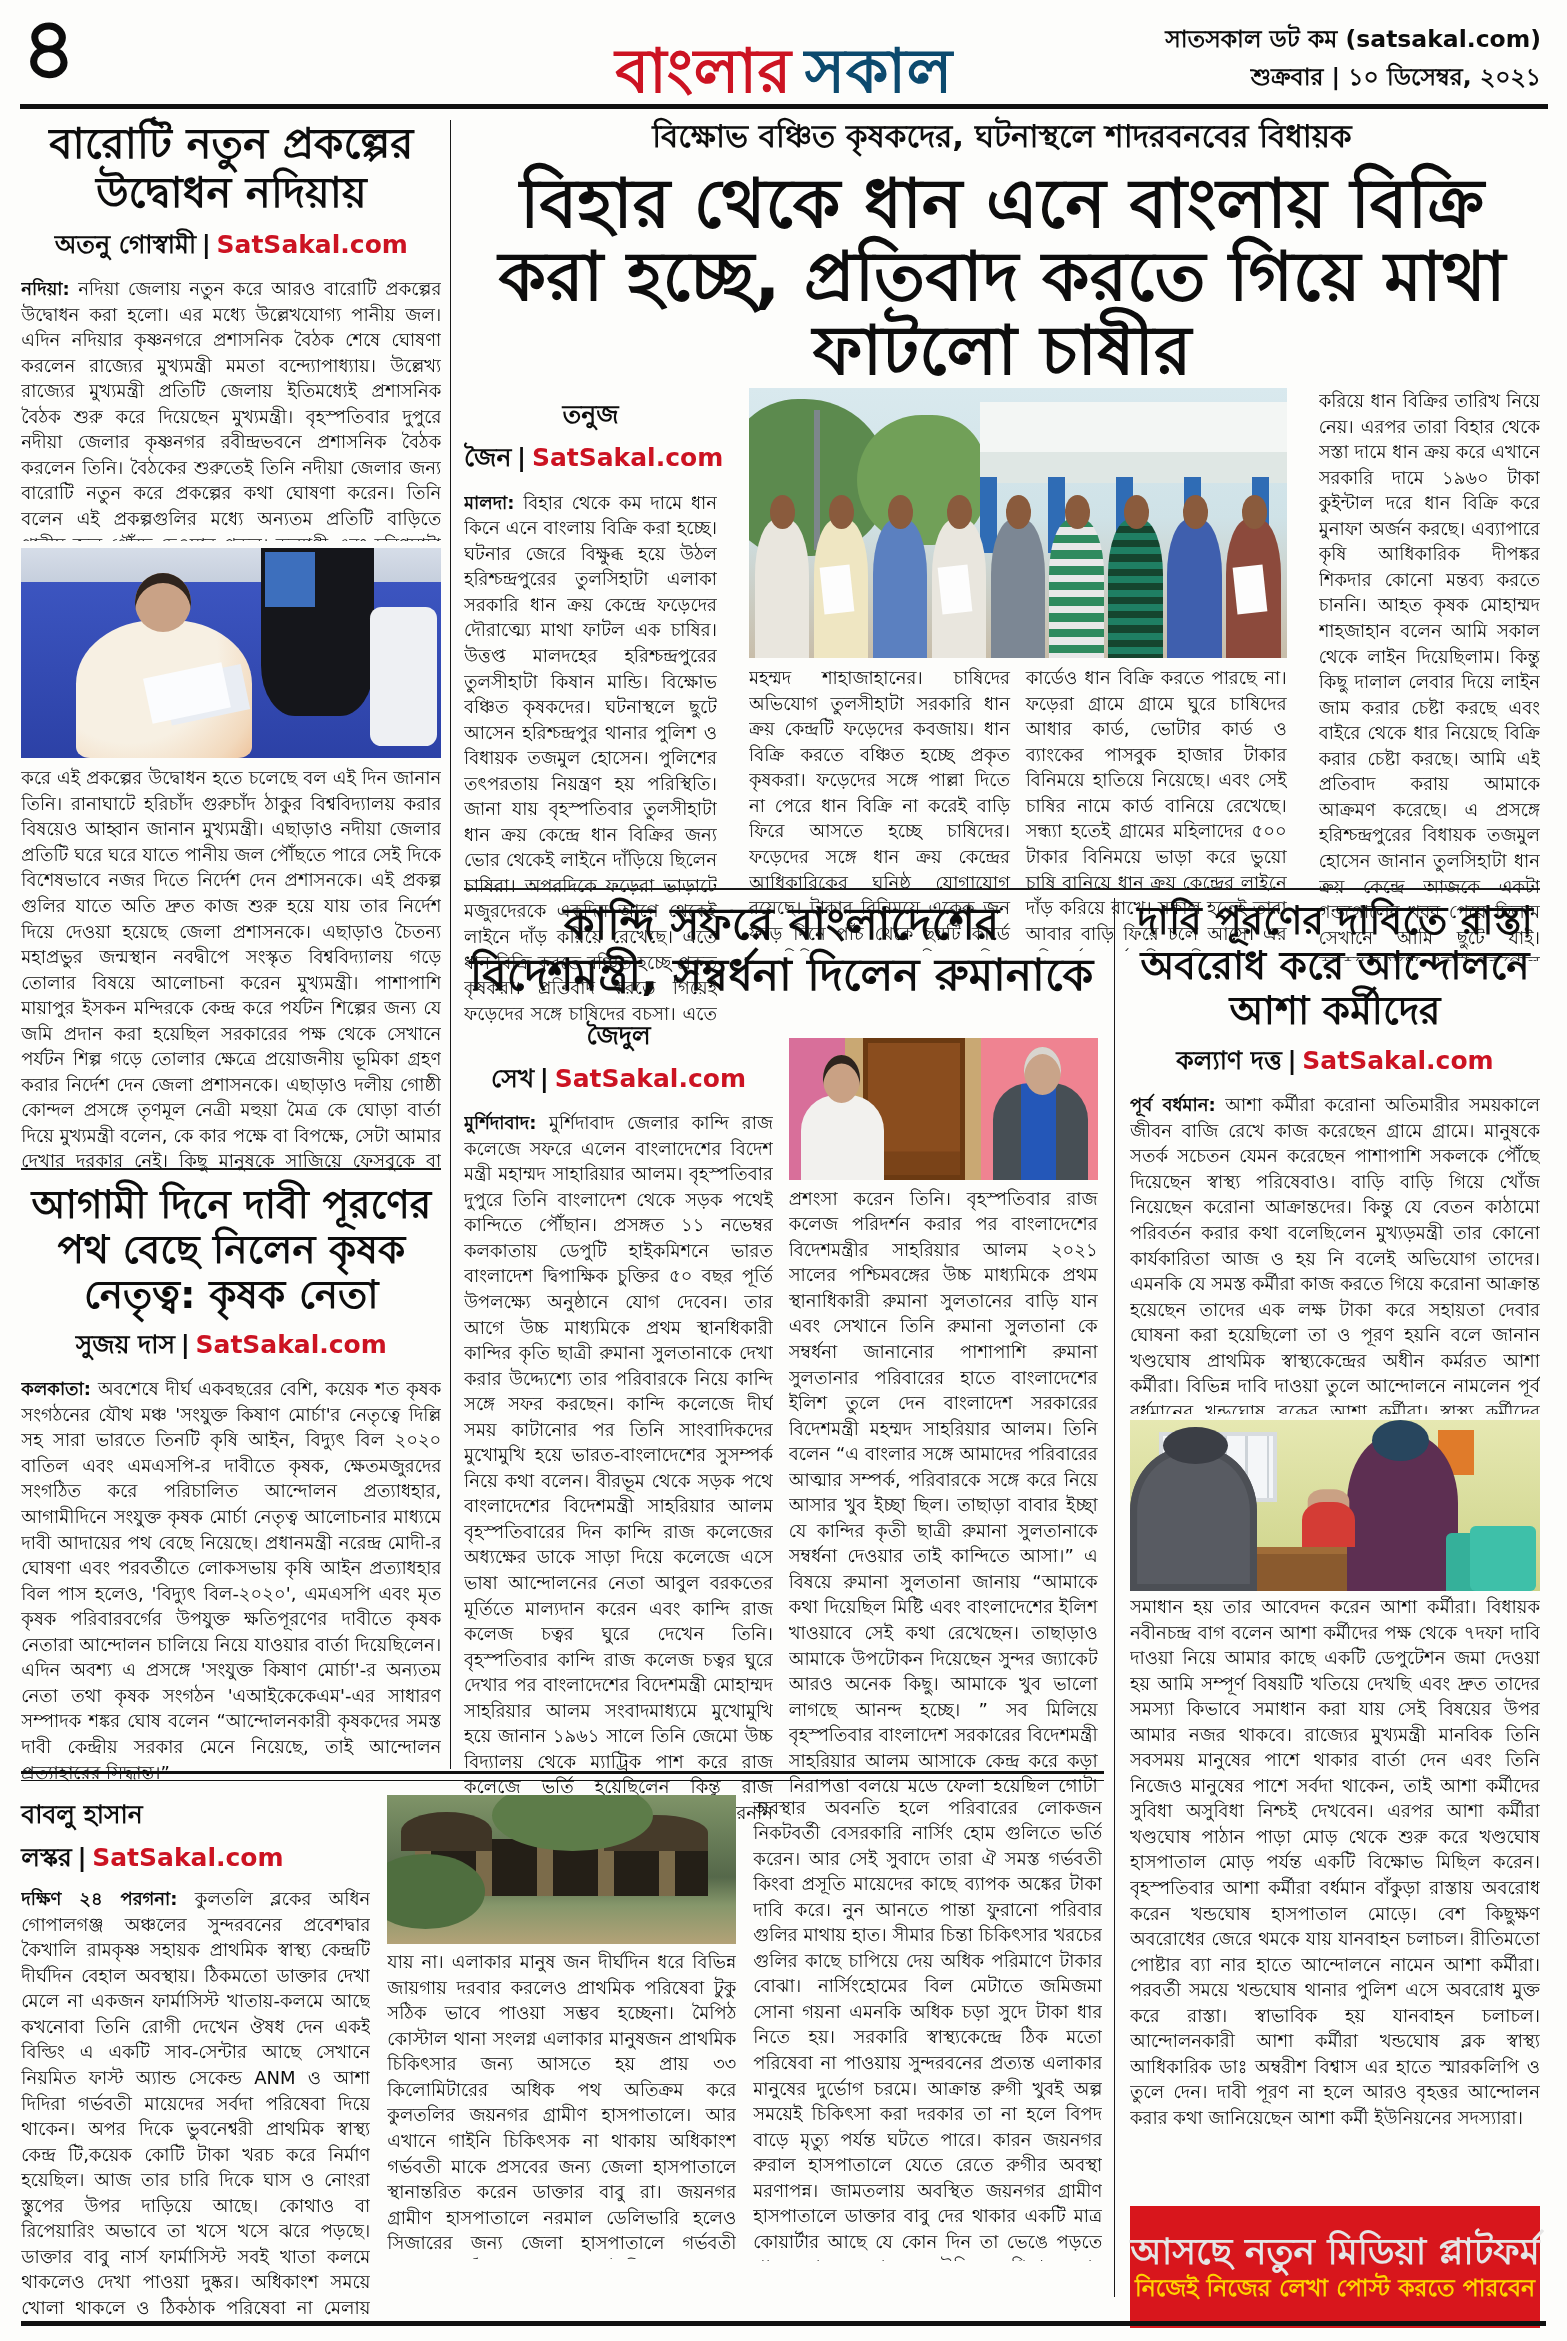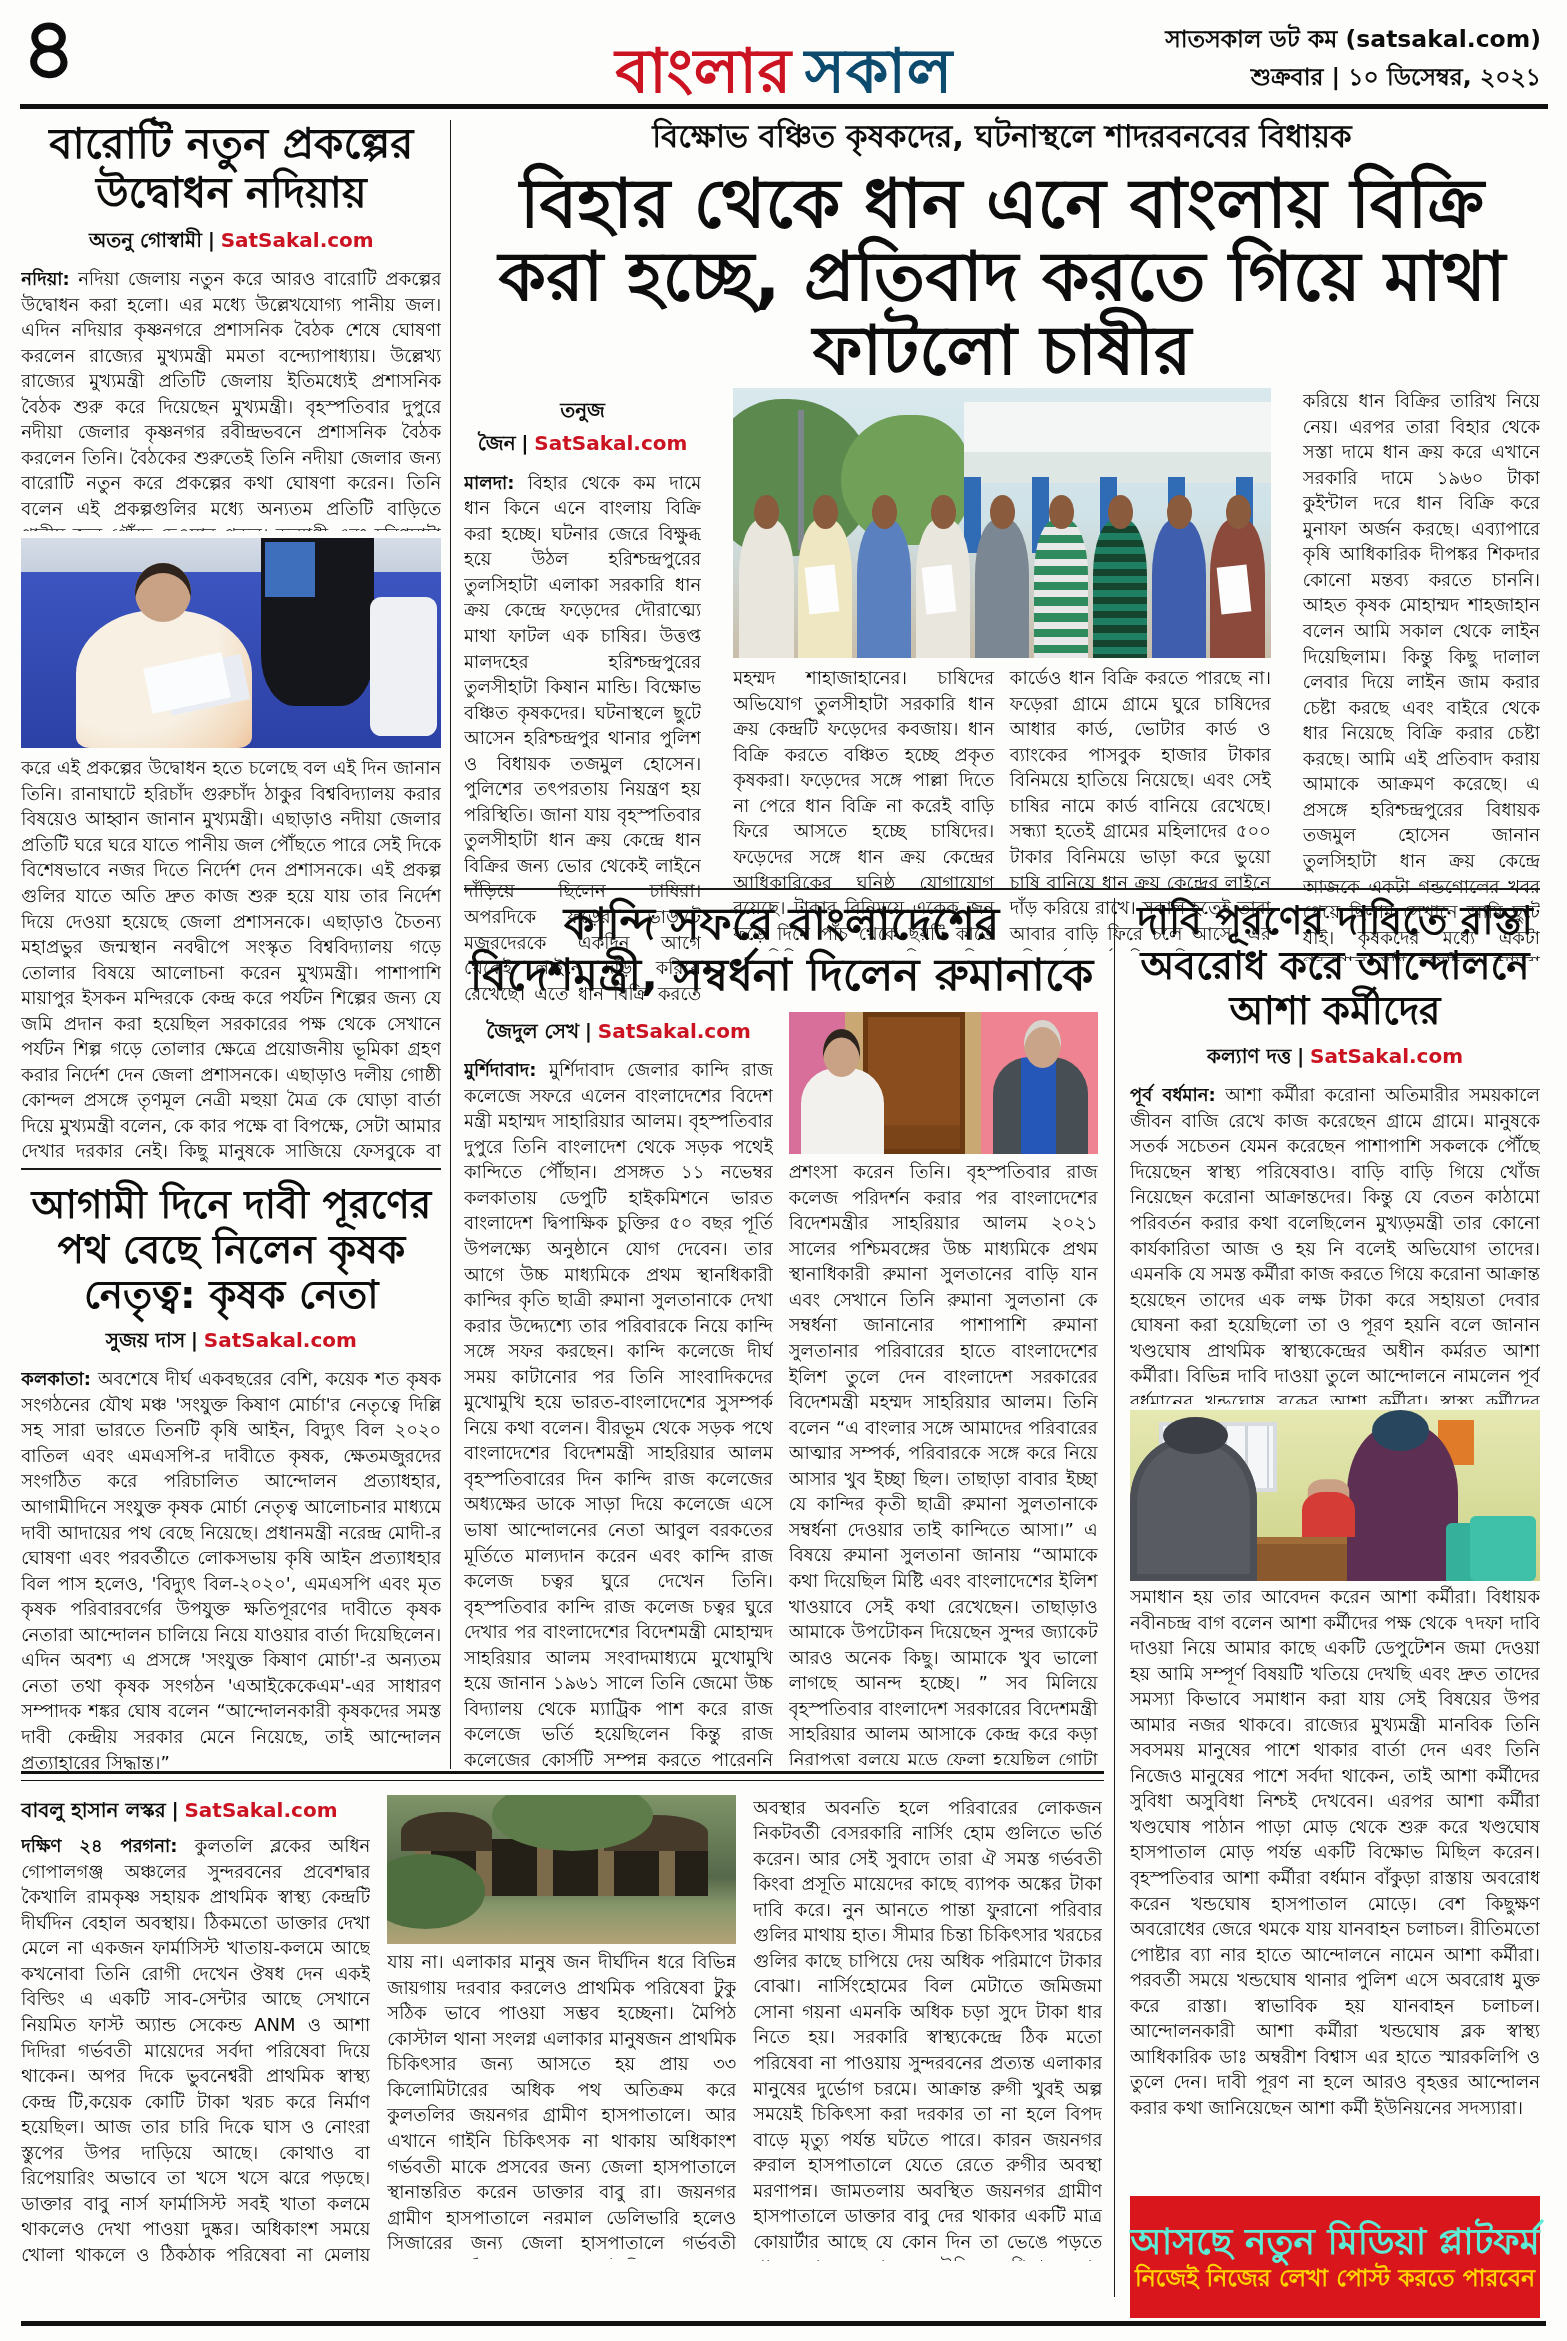--- a/index.html
+++ b/index.html
@@ -3,21 +3,21 @@
 <meta charset="utf-8">
 <style>
   html,body{margin:0;padding:0;background:#888;}
   .page{position:relative;width:1568px;height:2342px;margin:0 auto;background:#fdfdfb;
         font-family:"DejaVu Sans",sans-serif;color:#0d0d0d;overflow:hidden;}
   .abs{position:absolute;}
   h1,h2,h3,p{margin:0;}
   .hl{font-weight:700;text-align:center;line-height:1.16;}
   .body{font-size:18px;line-height:1.42;text-align:justify;}
   .dl{font-weight:700;}
-  .byline{text-align:center;font-size:20px;margin:7.1px 0 8.5px;}
+  .byline{text-align:center;font-size:25px;margin:7.1px 0 8.5px;}
   .author{font-weight:700;}
   .sep{margin:0 5.7px;font-weight:700;}
   .site{color:#cc1322;font-weight:700;}
   .clip{overflow:hidden;}
   .vrule{border-left:1.4px solid #1a1a1a;width:0;}
   .hrule{border-top:2.1px solid #1a1a1a;height:0;}
   .photo{position:relative;overflow:hidden;}
   .photo div{position:absolute;}
 
   
@@ -102,21 +102,21 @@
   .pa-win{left:7%;top:7%;width:27%;height:36%;background:repeating-linear-gradient(90deg,#f4f6f8 0 18.5px,#cdd3d8 18.5px 21.3px);border:4.3px solid #d8dce0;}
   .pa-poster{right:16%;top:6%;width:9%;height:26%;background:#e07b2a;}
   .pa-table{left:24%;bottom:0;width:52%;height:26%;background:#8a5a2e;box-shadow:inset 0 7.1px 0 #a06c38;}
   .pa-p1{left:0;bottom:0;width:31%;height:84%;background:#585b62;border-radius:45% 45% 0 0;box-shadow:inset 0 0 0 7.1px #4c4f55;}
   .pa-p1h{left:8%;top:4%;width:16%;height:22%;background:#3b3e45;border-radius:50%;}
   .pa-p2{right:20%;bottom:0;width:27%;height:92%;background:#5d2f52;border-radius:44% 44% 0 0;}
   .pa-p2h{right:27%;top:0;width:14%;height:24%;background:#28465e;border-radius:50%;}
   .pa-child{left:42%;bottom:26%;width:13%;height:26%;background:#d43c35;border-radius:40% 40% 0 0;box-shadow:0 -18.5px 0 -5.7px #caa184;}
   .pa-chair{right:1%;bottom:0;width:16%;height:38%;background:#3ec0a9;border-radius:5.7px;box-shadow:-24px 7.1px 0 #35b09a;}
   .promo{margin-top:10px;height:122px;background:#d8161c;display:flex;flex-direction:column;justify-content:center;align-items:center;gap:7.1px;}
-  .promo-title{color:#5eead4;font-size:36px;font-weight:800;line-height:1;}
+  .promo-title{color:#e5e5e5;font-size:36px;font-weight:800;line-height:1;}
   .promo-sub{color:#ffd400;font-size:23.5px;font-weight:700;line-height:1;}
 
   
   #art-kultali{left:21.3px;top:1786px;width:1083px;height:532px;}
   #art-kultali .hl{font-size:44px;}
   .fcols{display:flex;gap:17px;margin-top:8.5px;height:471px;}
   .fc{width:349px;}
   .fc .byline{text-align:left;margin:0 0 5.7px;}
   .fc1-clip{height:430px;}
   .fc2-clip{height:310px;margin-top:5.7px;}

